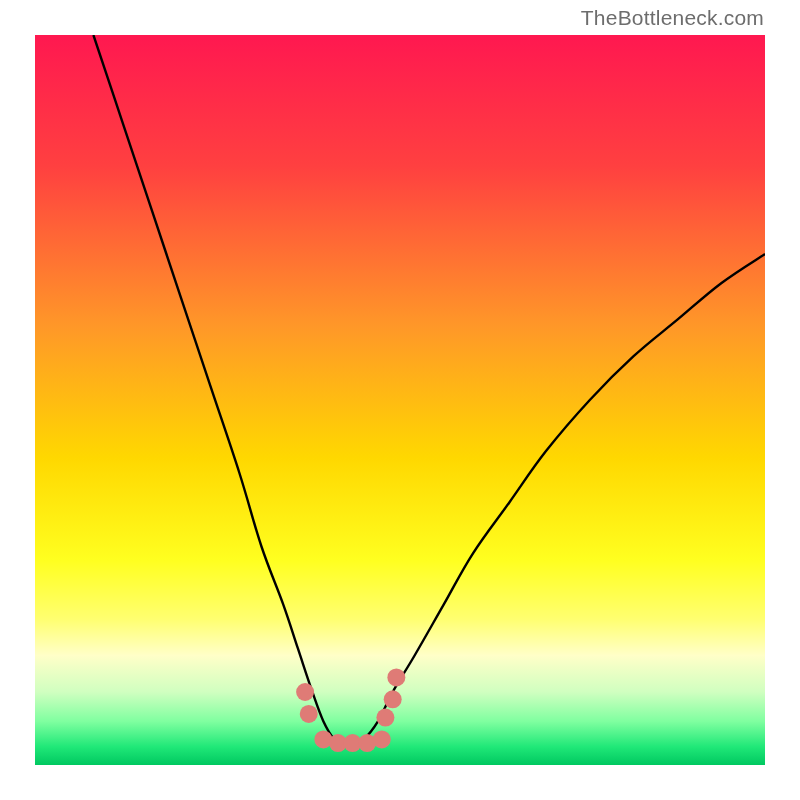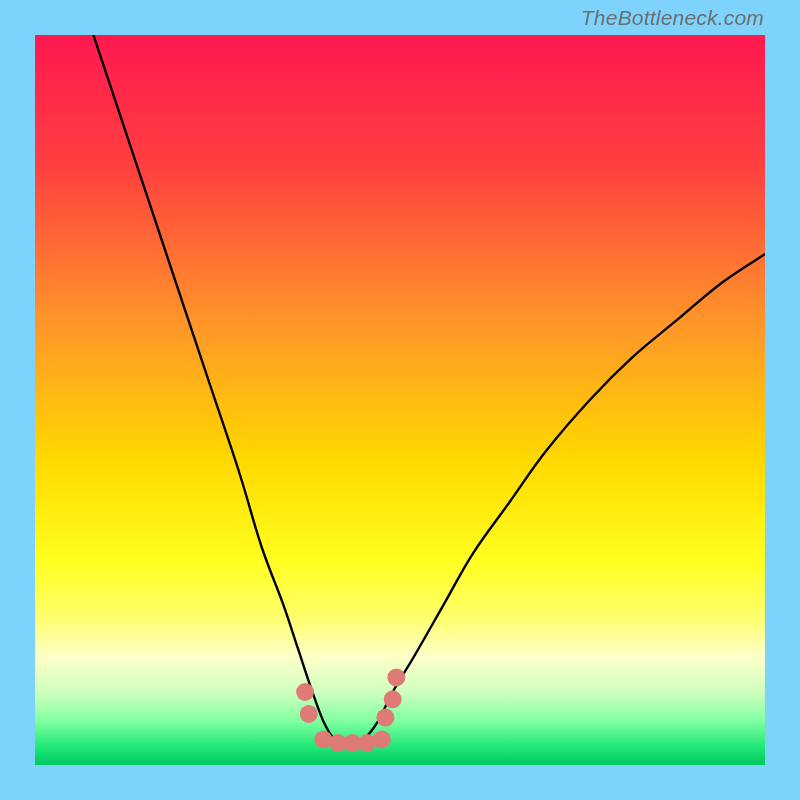--- a/index.html
+++ b/index.html
@@ -10,22 +10,21 @@
     background: #000;
     overflow: hidden;
     font-family: Arial, Helvetica, sans-serif;
   }
   .frame {
     position: absolute;
     top: 0;
     left: 0;
     width: 800px;
     height: 800px;
-    background: #7dd3fc;
-    font-style: italic;
+    background: #ffffff;
   }
   .plot-area {
     position: absolute;
     top: 35px;
     left: 35px;
     width: 730px;
     height: 730px;
   }
   .gradient-bg {
     position: absolute;

